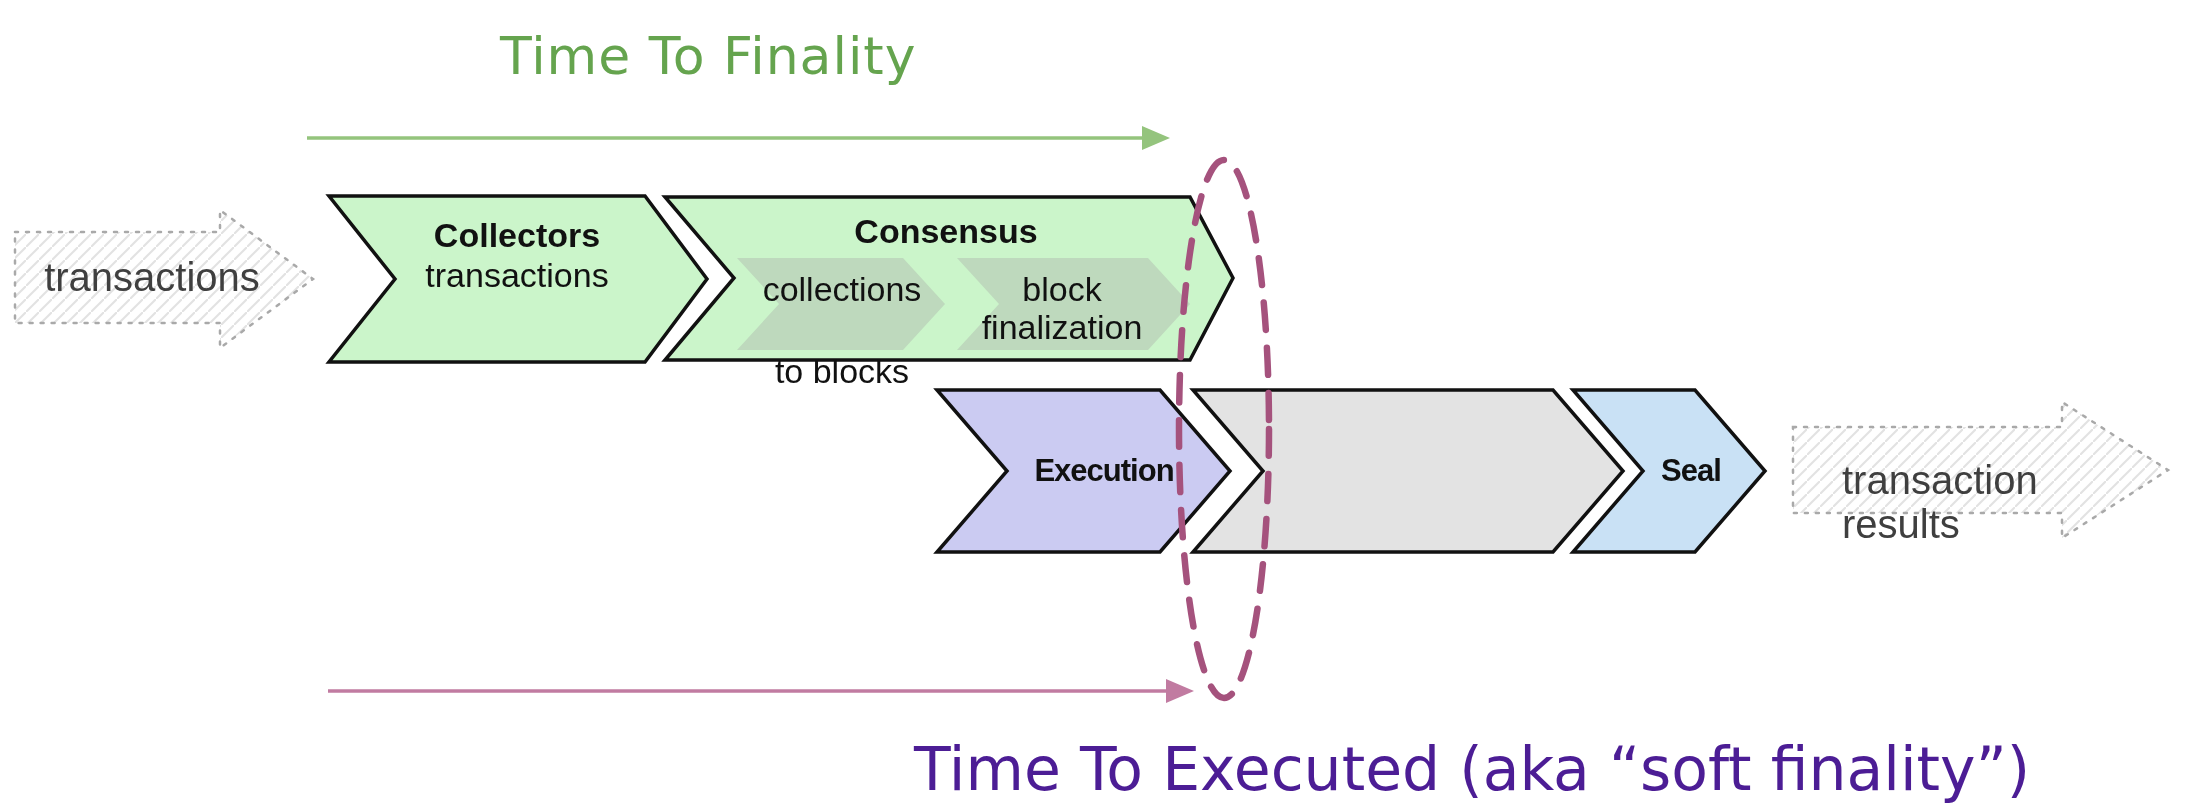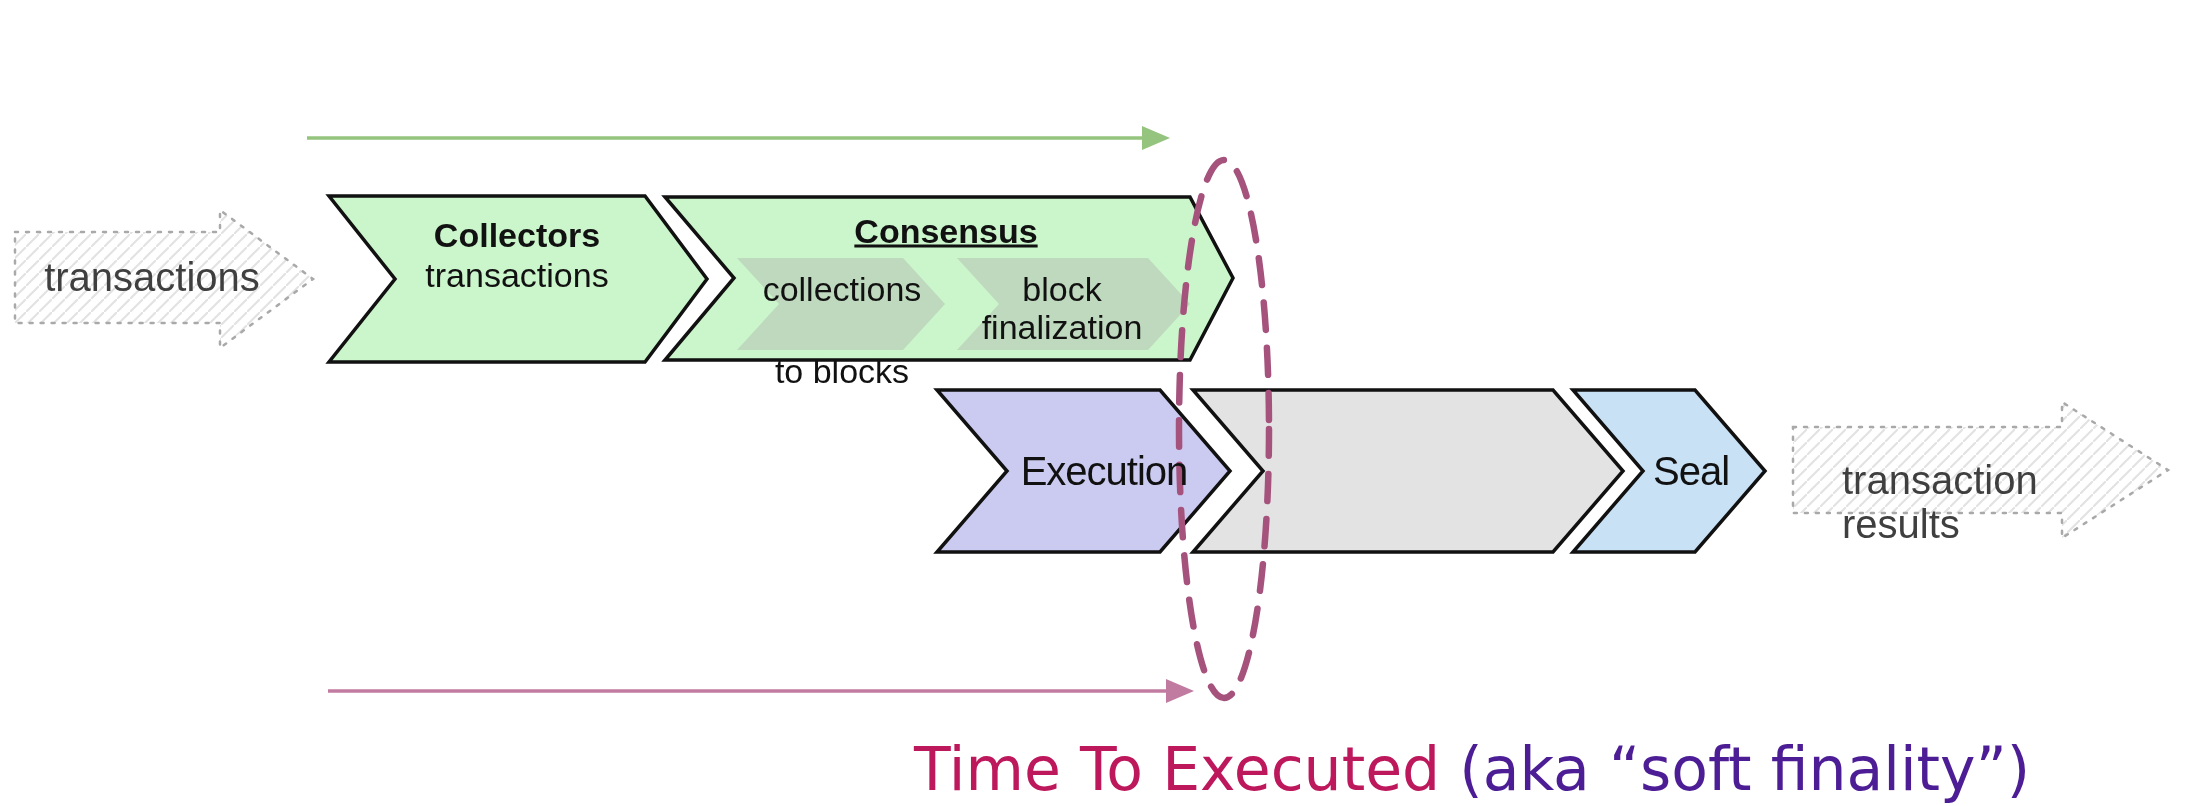--- a/index.html
+++ b/index.html
@@ -7,34 +7,34 @@
     position:relative;
     width:2194px;height:806px;
     background:#ffffff;
     overflow:hidden;
     font-family:"Liberation Sans", sans-serif;
   }
   #shapes{position:absolute;left:0;top:0;}
   .lbl{position:absolute;transform:translate(-50%,-50%);white-space:nowrap;color:#111111;text-align:right;}
   .stage-lbl{font-size:34px;}
   .stage-title{font-size:34px;font-weight:bold;}
-  .big-lbl{font-size:40px;font-weight:normal;letter-spacing:-1px;}
+  .big-lbl{font-size:31px;font-weight:bold;letter-spacing:-1px;}
   .sketch-lbl{font-size:40px;color:#3f3f3f;}
   #title{
     position:absolute;left:500px;top:26px;
     font-family:"DejaVu Sans", sans-serif;
     font-size:52px;letter-spacing:1px;
     color:#65a44e;
   }
   #subtitle{
     position:absolute;left:914px;top:734px;
     font-family:"DejaVu Sans", sans-serif;
     font-size:60px;letter-spacing:0px;white-space:nowrap;
   }
-  #subtitle .hl{color:#be185d;}
+  #subtitle .hl{color:#4c1d95;}
   #subtitle .rest{color:#4c1d95;}
   #out-label{
     position:absolute;left:1842px;top:458px;
     font-size:40px;line-height:44px;color:#3f3f3f;
     text-align:left;transform:none;white-space:nowrap;
   }
 </style>
 </head>
 <body>
 
@@ -68,25 +68,26 @@
 
     <line x1="307" y1="138" x2="1142" y2="138" stroke-width="3.5" stroke="#94c47d"></line>
     <polygon points="1142,126 1170,138 1142,150" fill="#94c47d"></polygon>
 
     <line x1="328" y1="691" x2="1166" y2="691" stroke-width="3.5" stroke="#c17ba1"></line>
     <polygon points="1166,679 1194,691 1166,703" fill="#c17ba1"></polygon>
 
     <ellipse cx="1224" cy="429" rx="45" ry="269" fill="none" stroke-width="6.5" stroke-dasharray="27 18" stroke-linecap="round" stroke="#a5527d"></ellipse>
   </svg>
 
+  <div id="title">Time To Finality</div>
 
   <div class="lbl stage-title" style="left:517px;top:235px;">Collectors</div>
   <div class="lbl stage-lbl" style="left:517px;top:275px;">transactions</div>
 
-  <div class="lbl stage-title" style="left:946px;top:231px;text-decoration:underline;">Consensus</div>
+  <div class="lbl stage-title" style="left:946px;top:231px;">Consensus</div>
   <div class="lbl stage-lbl" style="left:842px;top:289px;">collections</div>
   <div class="lbl stage-lbl" style="left:842px;top:327px;margin-top:44px;">to blocks</div>
   <div class="lbl stage-lbl" style="left:1062px;top:289px;">block</div>
   <div class="lbl stage-lbl" style="left:1062px;top:327px;">finalization</div>
 
   <div class="lbl big-lbl" style="left:1104px;top:471px;">Execution</div>
   <div class="lbl big-lbl" style="left:1691px;top:471px;">Seal</div>
 
   <div class="lbl sketch-lbl" style="left:152px;top:277px;">transactions</div>
 

